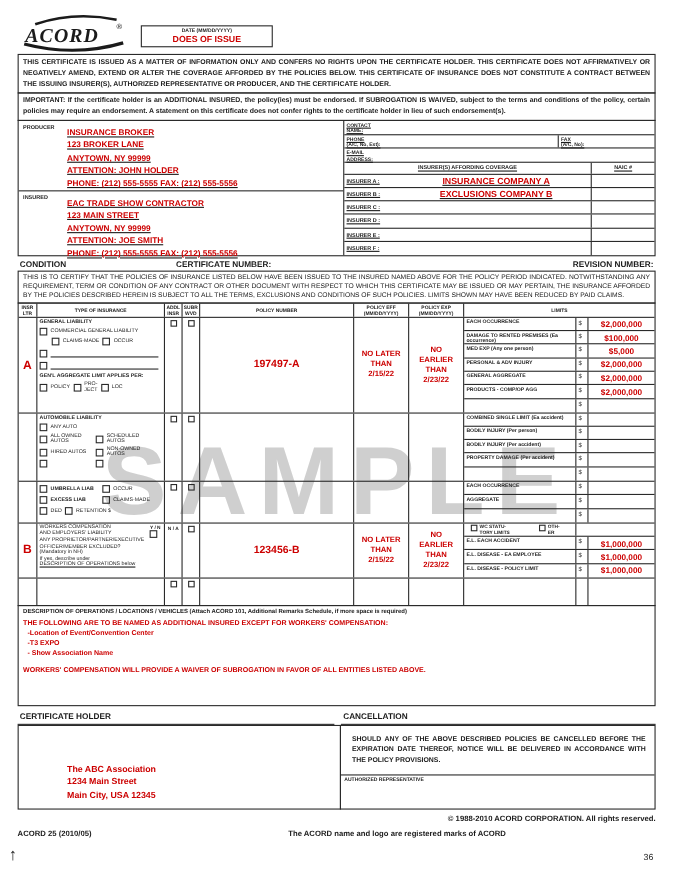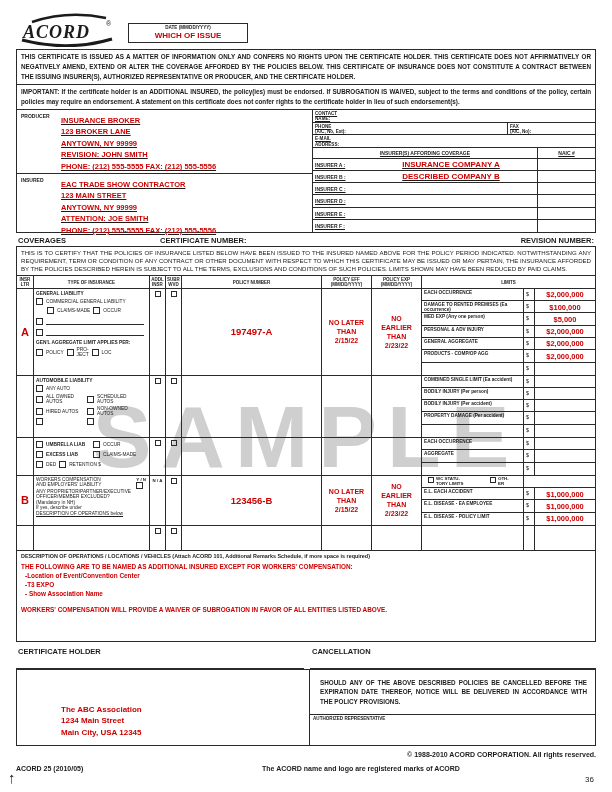--- a/index.html
+++ b/index.html
@@ -88,21 +88,21 @@
   .statu-row .fill { flex:1; border-left:1px solid #2a2a2a; }
   
   .descbox { border:1.2px solid #2a2a2a; margin-top:-1px; height:92px; padding:2px 4px; }
   .descbox .dlabel { font-size:5.4px; font-weight:bold; }
   .redline { color:#cc0000; font-weight:bold; font-size:6.4px; line-height:1.25; }
   .redline.head { margin-top:4px; }
   .redline.item { margin-left:4px; margin-top:1px; }
   .redline.waiver { margin-top:8px; }
   
   .holderbar { display:flex; gap:6px; margin-top:4px; }
-  .holderbar > div { font-size:7.5px; font-weight:bold; padding:1px 2px 12px 2px; border-bottom:1.6px solid #2a2a2a; }
+  .holderbar > div { font-size:7.5px; font-weight:bold; padding:1px 2px 2px 2px; border-bottom:1.6px solid #2a2a2a; }
   .holderbar .hb1 { width:288px; } .holderbar .hb2 { flex:1; }
   .holderrow { display:flex; height:77px; }
   .hbox { width:294px; border:1.2px solid #2a2a2a; padding:34px 0 0 44px; }
   .hbox .haddr { color:#cc0000; font-weight:bold; font-size:8px; line-height:11.5px; }
   .cbox { flex:1; border:1.2px solid #2a2a2a; margin-left:-1px; display:flex; flex-direction:column; }
   .cbox .ctext { font-size:6.3px; font-weight:bold; text-align:justify; line-height:1.5; padding:8px 8px 0 10px; height:44px; }
   .cbox .auth { border-top:1px solid #2a2a2a; font-size:4.6px; font-weight:bold; padding:1px 0 0 3px; flex:1; }
   
   .copyright { text-align:right; font-size:7px; font-weight:bold; margin-top:5px; }
   .formline { display:flex; font-size:7px; font-weight:bold; margin-top:7px; }
@@ -125,36 +125,36 @@
     <div class="logo-wrap">
       <svg width="104" height="34" viewBox="0 0 104 34">
         <path d="M16,9 Q52,-3 90,5" fill="none" stroke="#1b1b1b" stroke-width="2.4"></path>
         <path d="M6,27 Q52,39 96,26" fill="none" stroke="#1b1b1b" stroke-width="3"></path>
         <text x="7" y="25" font-family="Liberation Serif, serif" font-style="italic" font-weight="bold" font-size="18" letter-spacing="1" fill="#1b1b1b">ACORD</text>
         <text x="90" y="13" font-size="7" fill="#1b1b1b">®</text>
       </svg>
     </div>
     <div class="datebox">
       <div class="dl">DATE (MM/DD/YYYY)</div>
-      <div class="dv">WHICH OF ISSUE</div>
+      <div class="dv">DOES OF ISSUE</div>
     </div>
   </div>
 
   <div class="pbox">THIS CERTIFICATE IS ISSUED AS A MATTER OF INFORMATION ONLY AND CONFERS NO RIGHTS UPON THE CERTIFICATE HOLDER. THIS CERTIFICATE DOES NOT AFFIRMATIVELY OR NEGATIVELY AMEND, EXTEND OR ALTER THE COVERAGE AFFORDED BY THE POLICIES BELOW.  THIS CERTIFICATE OF INSURANCE DOES NOT CONSTITUTE A CONTRACT BETWEEN THE ISSUING INSURER(S), AUTHORIZED REPRESENTATIVE OR PRODUCER, AND THE CERTIFICATE HOLDER.</div>
   <div class="pbox">IMPORTANT:  If the certificate holder is an ADDITIONAL INSURED, the policy(ies) must be endorsed.  If SUBROGATION IS WAIVED, subject to the terms and conditions of the policy, certain policies may require an endorsement.  A statement on this certificate does not confer rights to the certificate holder in lieu of such endorsement(s).</div>
 
   <div class="parties">
     <div class="pleft">
       <div class="pcell" style="flex:0 0 61px">
         <div class="plabel">PRODUCER</div>
         <div class="paddr">
           <div>INSURANCE BROKER</div>
           <div>123 BROKER LANE</div>
           <div>ANYTOWN, NY 99999</div>
-          <div>REVISION: JOHN SMITH</div>
+          <div>ATTENTION: JOHN HOLDER</div>
           <div>PHONE: (212) 555-5555  FAX: (212) 555-5556</div>
         </div>
       </div>
       <div class="pcell">
         <div class="plabel">INSURED</div>
         <div class="paddr">
           <div>EAC TRADE SHOW CONTRACTOR</div>
           <div>123 MAIN STREET</div>
           <div>ANYTOWN, NY 99999</div>
           <div>ATTENTION: JOE SMITH</div>
@@ -185,21 +185,21 @@
         <div class="ih">INSURER(S) AFFORDING COVERAGE</div>
         <div class="naic">NAIC #</div>
       </div>
       <div class="ins-row">
         <div class="il">INSURER A :</div>
         <div class="iv">INSURANCE COMPANY A</div>
         <div class="inaic"></div>
       </div>
       <div class="ins-row">
         <div class="il">INSURER B :</div>
-        <div class="iv">DESCRIBED COMPANY B</div>
+        <div class="iv">EXCLUSIONS COMPANY B</div>
         <div class="inaic"></div>
       </div>
       <div class="ins-row">
         <div class="il">INSURER C :</div>
         <div class="iv"></div>
         <div class="inaic"></div>
       </div>
       <div class="ins-row">
         <div class="il">INSURER D :</div>
         <div class="iv"></div>
@@ -212,21 +212,21 @@
       </div>
       <div class="ins-row">
         <div class="il">INSURER F :</div>
         <div class="iv"></div>
         <div class="inaic"></div>
       </div>
     </div>
   </div>
 
   <div class="covbar">
-    <div class="cb1">COVERAGES</div>
+    <div class="cb1">CONDITION</div>
     <div class="cb2">CERTIFICATE NUMBER:</div>
     <div class="cb3">REVISION NUMBER:</div>
   </div>
 
   <div class="certify">THIS IS TO CERTIFY THAT THE POLICIES OF INSURANCE LISTED BELOW HAVE BEEN ISSUED TO THE INSURED NAMED ABOVE FOR THE POLICY PERIOD INDICATED.  NOTWITHSTANDING ANY REQUIREMENT, TERM OR CONDITION OF ANY CONTRACT OR OTHER DOCUMENT WITH RESPECT TO WHICH THIS CERTIFICATE MAY BE ISSUED OR MAY PERTAIN, THE INSURANCE AFFORDED BY THE POLICIES DESCRIBED HEREIN IS SUBJECT TO ALL THE TERMS, EXCLUSIONS AND CONDITIONS OF SUCH POLICIES. LIMITS SHOWN MAY HAVE BEEN REDUCED BY PAID CLAIMS.</div>
 
   <div class="covtable">
 
     <div class="th">
       <div class="col-ltr">

